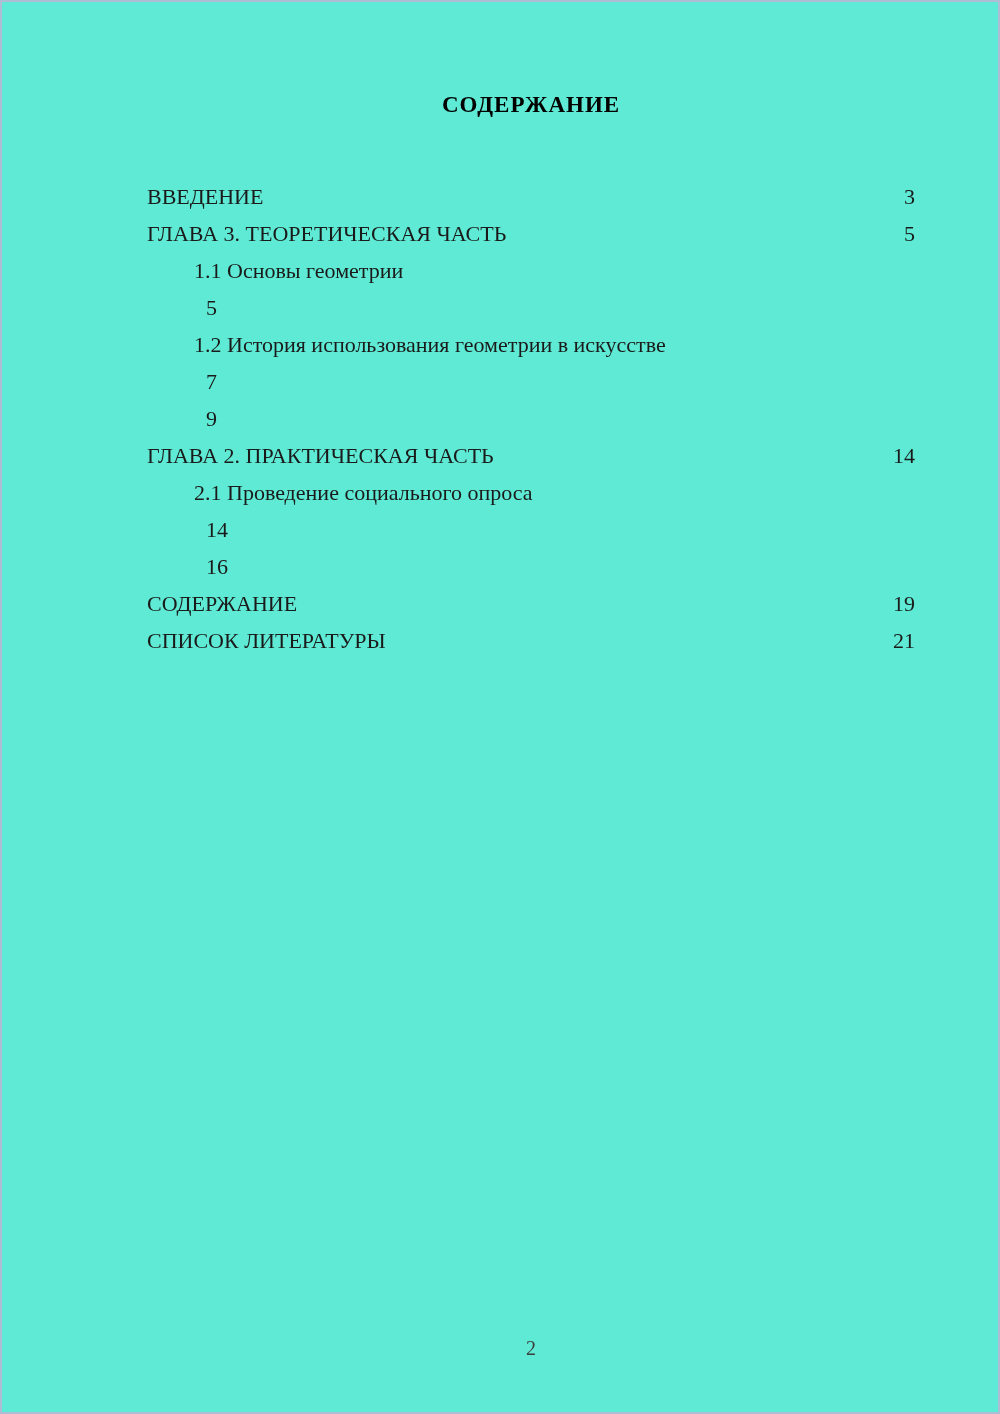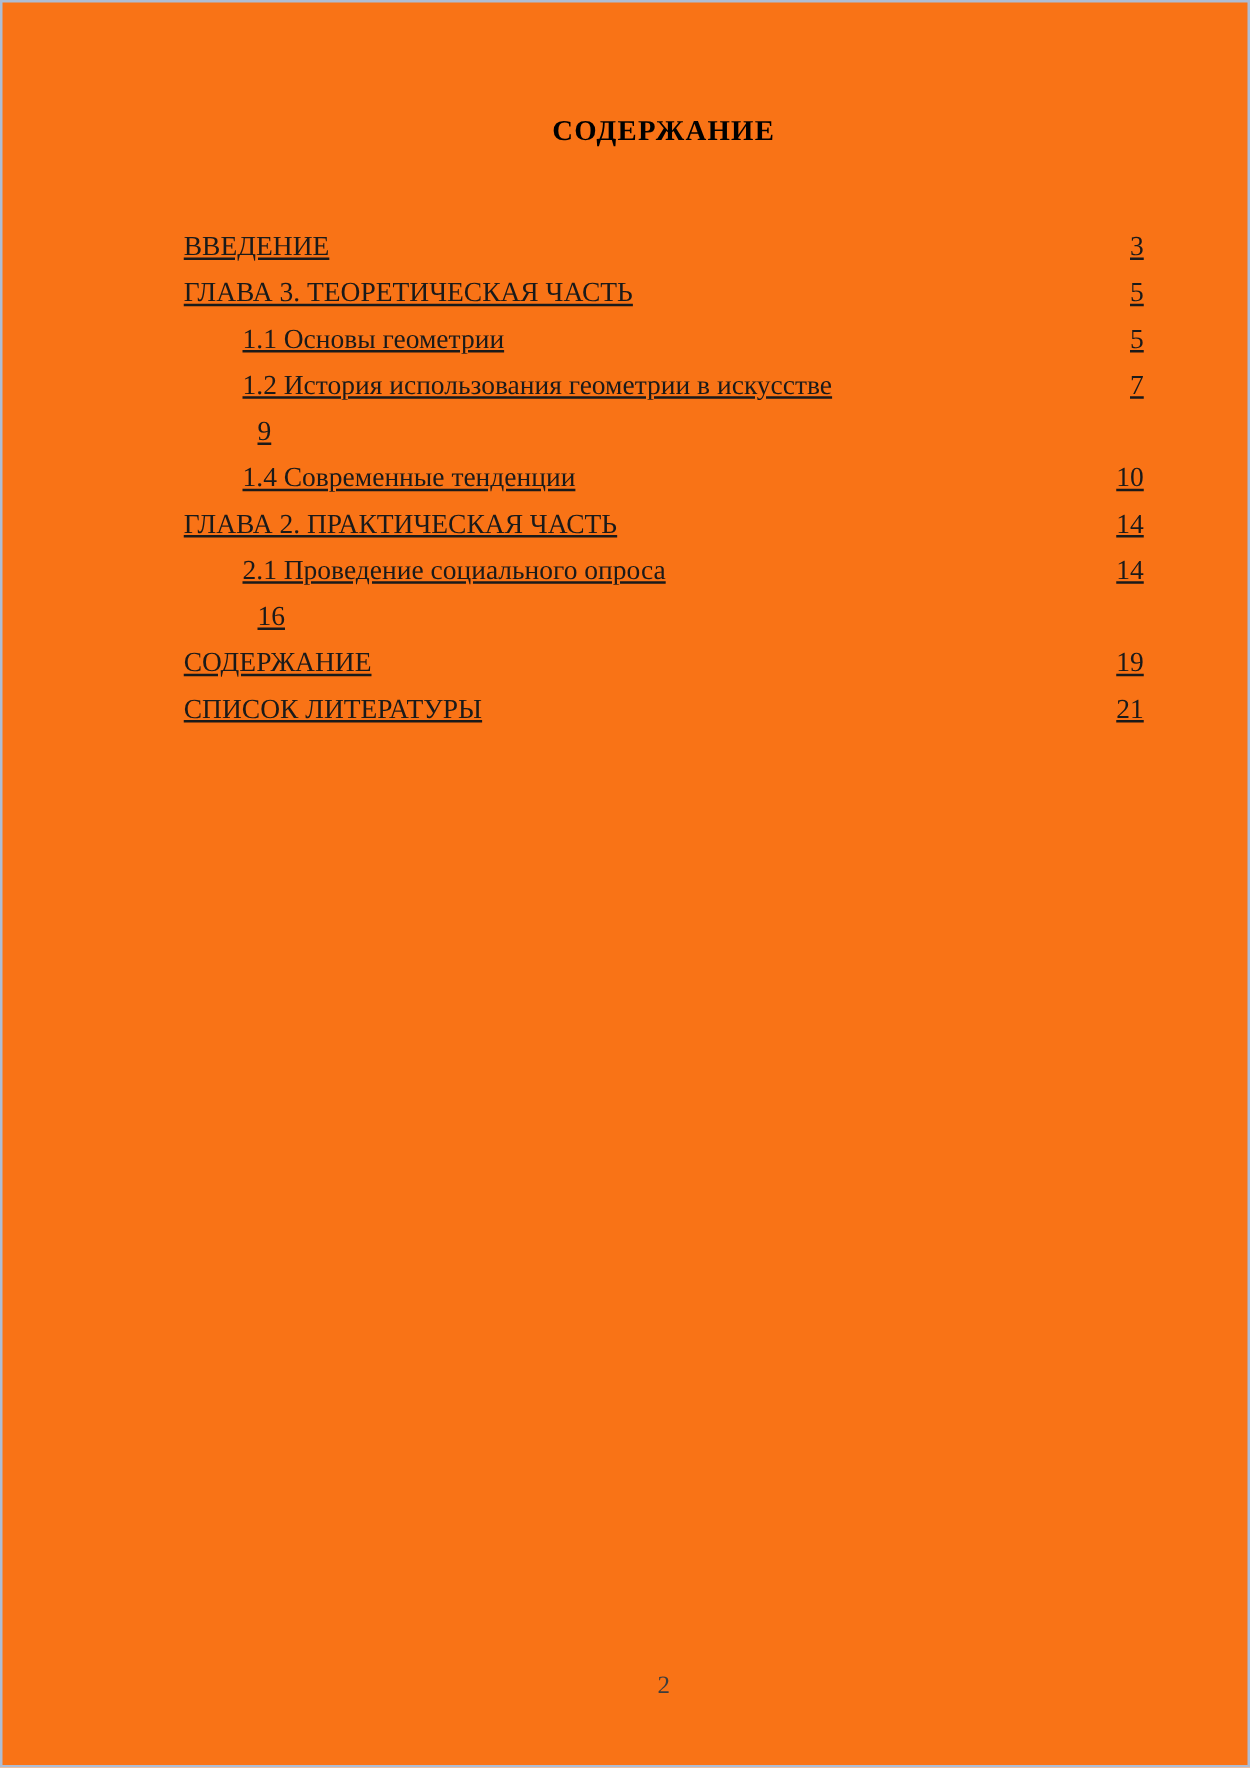--- a/index.html
+++ b/index.html
@@ -4,21 +4,21 @@
 <style>
   * { margin: 0; padding: 0; box-sizing: border-box; }
   html, body { background: #ffffff; }
   body {
     font-family: "Liberation Serif", "DejaVu Serif", serif;
     color: #1a1a1a;
   }
   .page {
     width: 1000px;
     height: 1414px;
-    background: #f97316;
+    background: #5eead4;
     border: 2px solid #aebdd4;
     position: relative;
     padding: 88px 83px 0 145px;
     overflow: hidden;
   }
   .doc-title {
     text-align: center;
     font-weight: bold;
     font-size: 23px;
     line-height: 30px;
@@ -27,24 +27,24 @@
     margin-bottom: 58px;
   }
   .toc {
     font-size: 22px;
     line-height: 37px;
   }
   .toc-row {
     display: flex;
     justify-content: space-between;
     align-items: flex-start;
-    text-decoration: underline;
   }
   .toc-row.indent {
     padding-left: 47px;
+    flex-direction: column;
   }
   .toc-label {
     max-width: 580px;
   }
   .toc-page {
     white-space: nowrap;
     padding-left: 12px;
   }
   .page-footer {
     position: absolute;
@@ -82,24 +82,20 @@
 
     <div class="toc-row indent">
       <span class="toc-label">1.2 История использования геометрии в искусстве</span>
       <span class="toc-page">7</span>
     </div>
 
     <div class="toc-row indent">
       <span class="toc-page">9</span>
     </div>
 
-    <div class="toc-row indent">
-      <span class="toc-label">1.4 Современные тенденции</span>
-      <span class="toc-page">10</span>
-    </div>
 
     <div class="toc-row">
       <span class="toc-label">ГЛАВА 2. ПРАКТИЧЕСКАЯ ЧАСТЬ</span>
       <span class="toc-page">14</span>
     </div>
 
     <div class="toc-row indent">
       <span class="toc-label">2.1 Проведение социального опроса</span>
       <span class="toc-page">14</span>
     </div>

